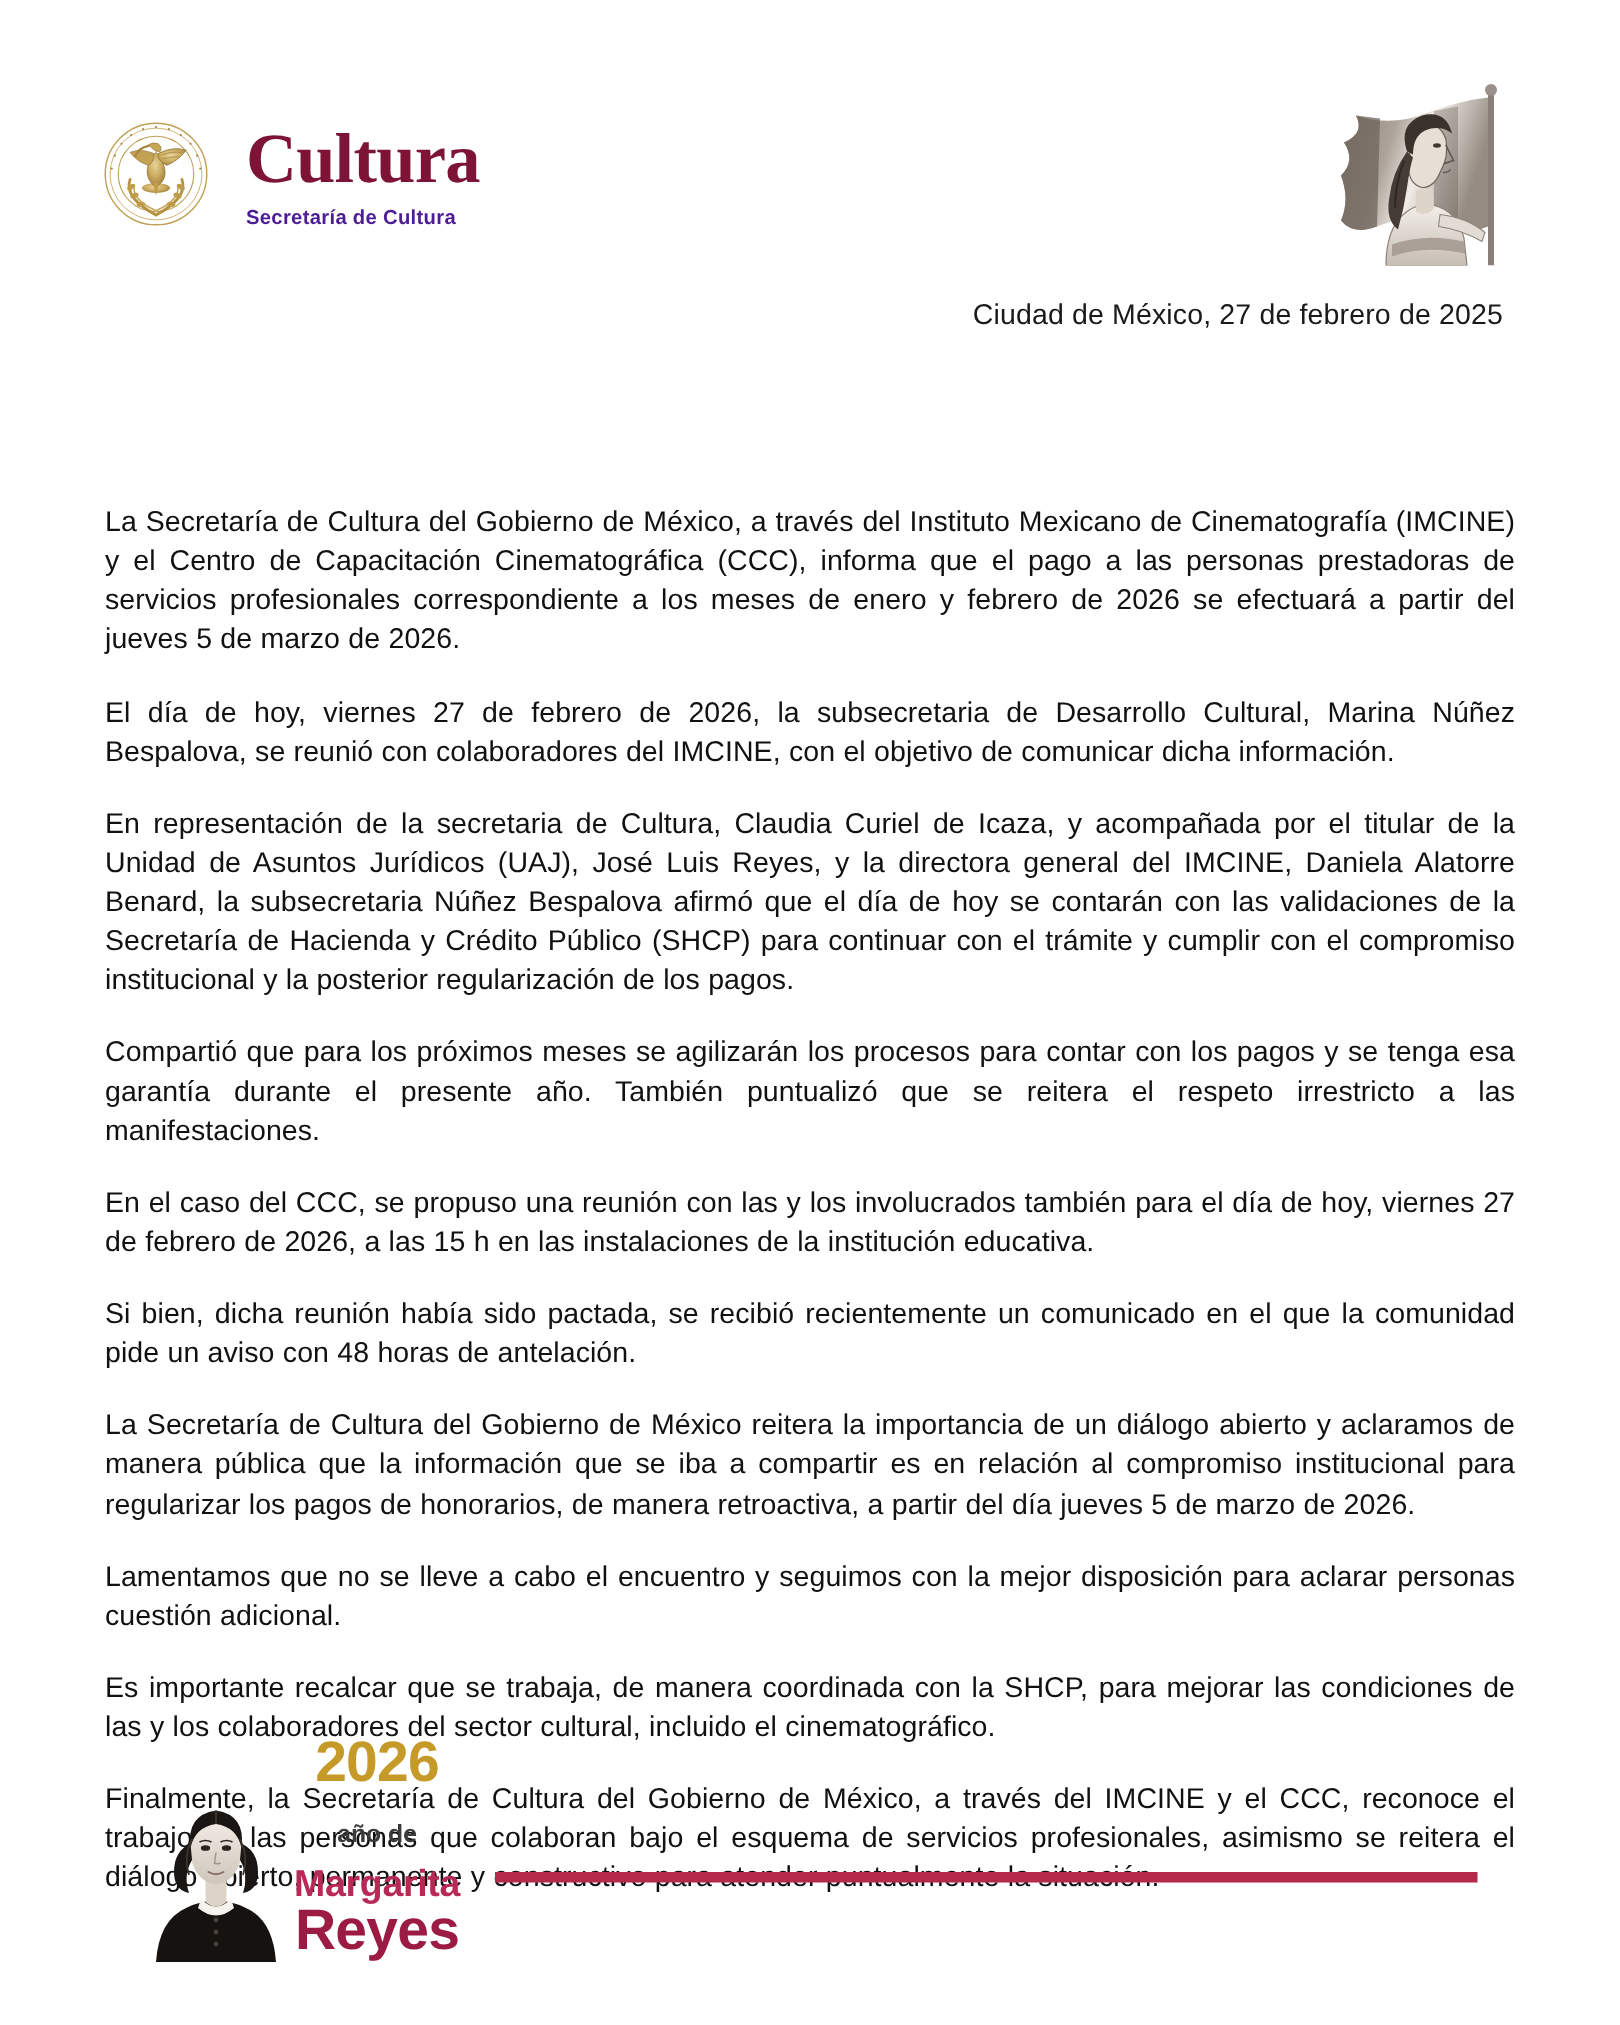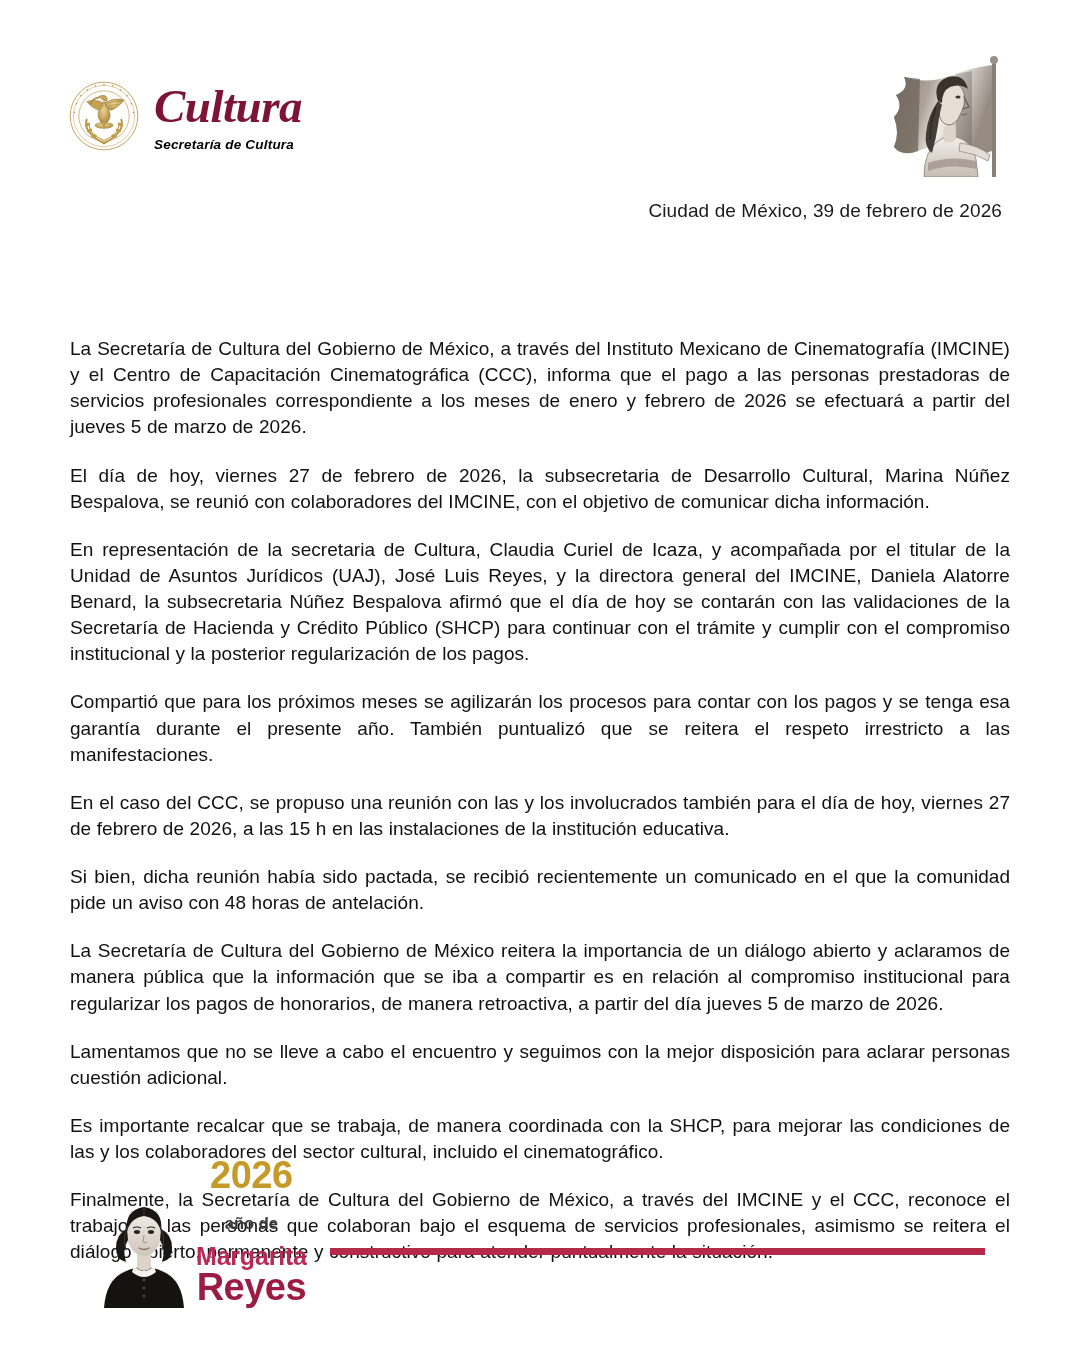--- a/index.html
+++ b/index.html
@@ -27,22 +27,21 @@
     top: 0; left: 0;
     width: 1080px;
     height: 185px;
   }
   .brand-block {
     position: absolute;
     left: 68px;
     top: 80px;
     display: flex;
     align-items: center;
-    gap: 14px;
-    font-style: italic;
+    gap: 24px;
   }
   .escudo {
     width: 72px;
     height: 72px;
     flex: 0 0 72px;
   }
   .brand-text {
     display: flex;
     flex-direction: column;
     justify-content: center;
@@ -52,21 +51,21 @@
     font-family: "Liberation Serif", "DejaVu Serif", serif;
     font-size: 47px;
     font-weight: 700;
     color: #7D1435;
     line-height: 1.0;
     letter-spacing: -0.5px;
   }
   .brand-sub {
     font-size: 13.5px;
     font-weight: 700;
-    color: #000000;
+    color: #4c1d95;
     letter-spacing: 0.2px;
     margin-top: 7px;
   }
   .flag-emblem {
     position: absolute;
     right: 70px;
     top: 55px;
     width: 130px;
     height: 122px;
   }
@@ -283,21 +282,21 @@
       <path d="M82 60 Q86 60 87 58" fill="none" stroke="#5e554e" stroke-width="1"></path>
 
       <ellipse cx="78" cy="42" rx="2.6" ry="1.5" fill="#3f3830"></ellipse>
 
       <path d="M58 46 Q52 28 68 22 Q84 18 88 34 Q80 28 70 32 Q62 36 62 48 Z" fill="#3a332c"></path>
       <path d="M58 46 Q48 60 46 78 Q44 92 52 98 Q56 84 58 70 Q60 56 62 50 Z" fill="#453d35"></path>
       <path d="M56 52 Q50 68 50 84" fill="none" stroke="#2e2822" stroke-width="1.4"></path>
     </svg>
   </div>
 
-  <div class="date-line">Ciudad de México, 39 de febrero de 2026</div>
+  <div class="date-line">Ciudad de México, 27 de febrero de 2025</div>
 
 
   <div class="body-copy">
     <p class="para">La Secretaría de Cultura del Gobierno de México, a través del Instituto Mexicano de Cinematografía (IMCINE) y el Centro de Capacitación Cinematográfica (CCC), informa que el pago a las personas prestadoras de servicios profesionales correspondiente a los meses de enero y febrero de 2026 se efectuará a partir del jueves 5 de marzo de 2026.</p>
     <p class="para">El día de hoy, viernes 27 de febrero de 2026, la subsecretaria de Desarrollo Cultural, Marina Núñez Bespalova, se reunió con colaboradores del IMCINE, con el objetivo de comunicar dicha información.</p>
     <p class="para">En representación de la secretaria de Cultura, Claudia Curiel de Icaza, y acompañada por el titular de la Unidad de Asuntos Jurídicos (UAJ), José Luis Reyes, y la directora general del IMCINE, Daniela Alatorre Benard, la subsecretaria Núñez Bespalova afirmó que el día de hoy se contarán con las validaciones de la Secretaría de Hacienda y Crédito Público (SHCP) para continuar con el trámite y cumplir con el compromiso institucional y la posterior regularización de los pagos.</p>
     <p class="para">Compartió que para los próximos meses se agilizarán los procesos para contar con los pagos y se tenga esa garantía durante el presente año. También puntualizó que se reitera el respeto irrestricto a las manifestaciones.</p>
     <p class="para">En el caso del CCC, se propuso una reunión con las y los involucrados también para el día de hoy, viernes 27 de febrero de 2026, a las 15 h en las instalaciones de la institución educativa.</p>
     <p class="para">Si bien, dicha reunión había sido pactada, se recibió recientemente un comunicado en el que la comunidad pide un aviso con 48 horas de antelación.</p>
     <p class="para">La Secretaría de Cultura del Gobierno de México reitera la importancia de un diálogo abierto y aclaramos de manera pública que la información que se iba a compartir es en relación al compromiso institucional para regularizar los pagos de honorarios, de manera retroactiva, a partir del día jueves 5 de marzo de 2026.</p>

